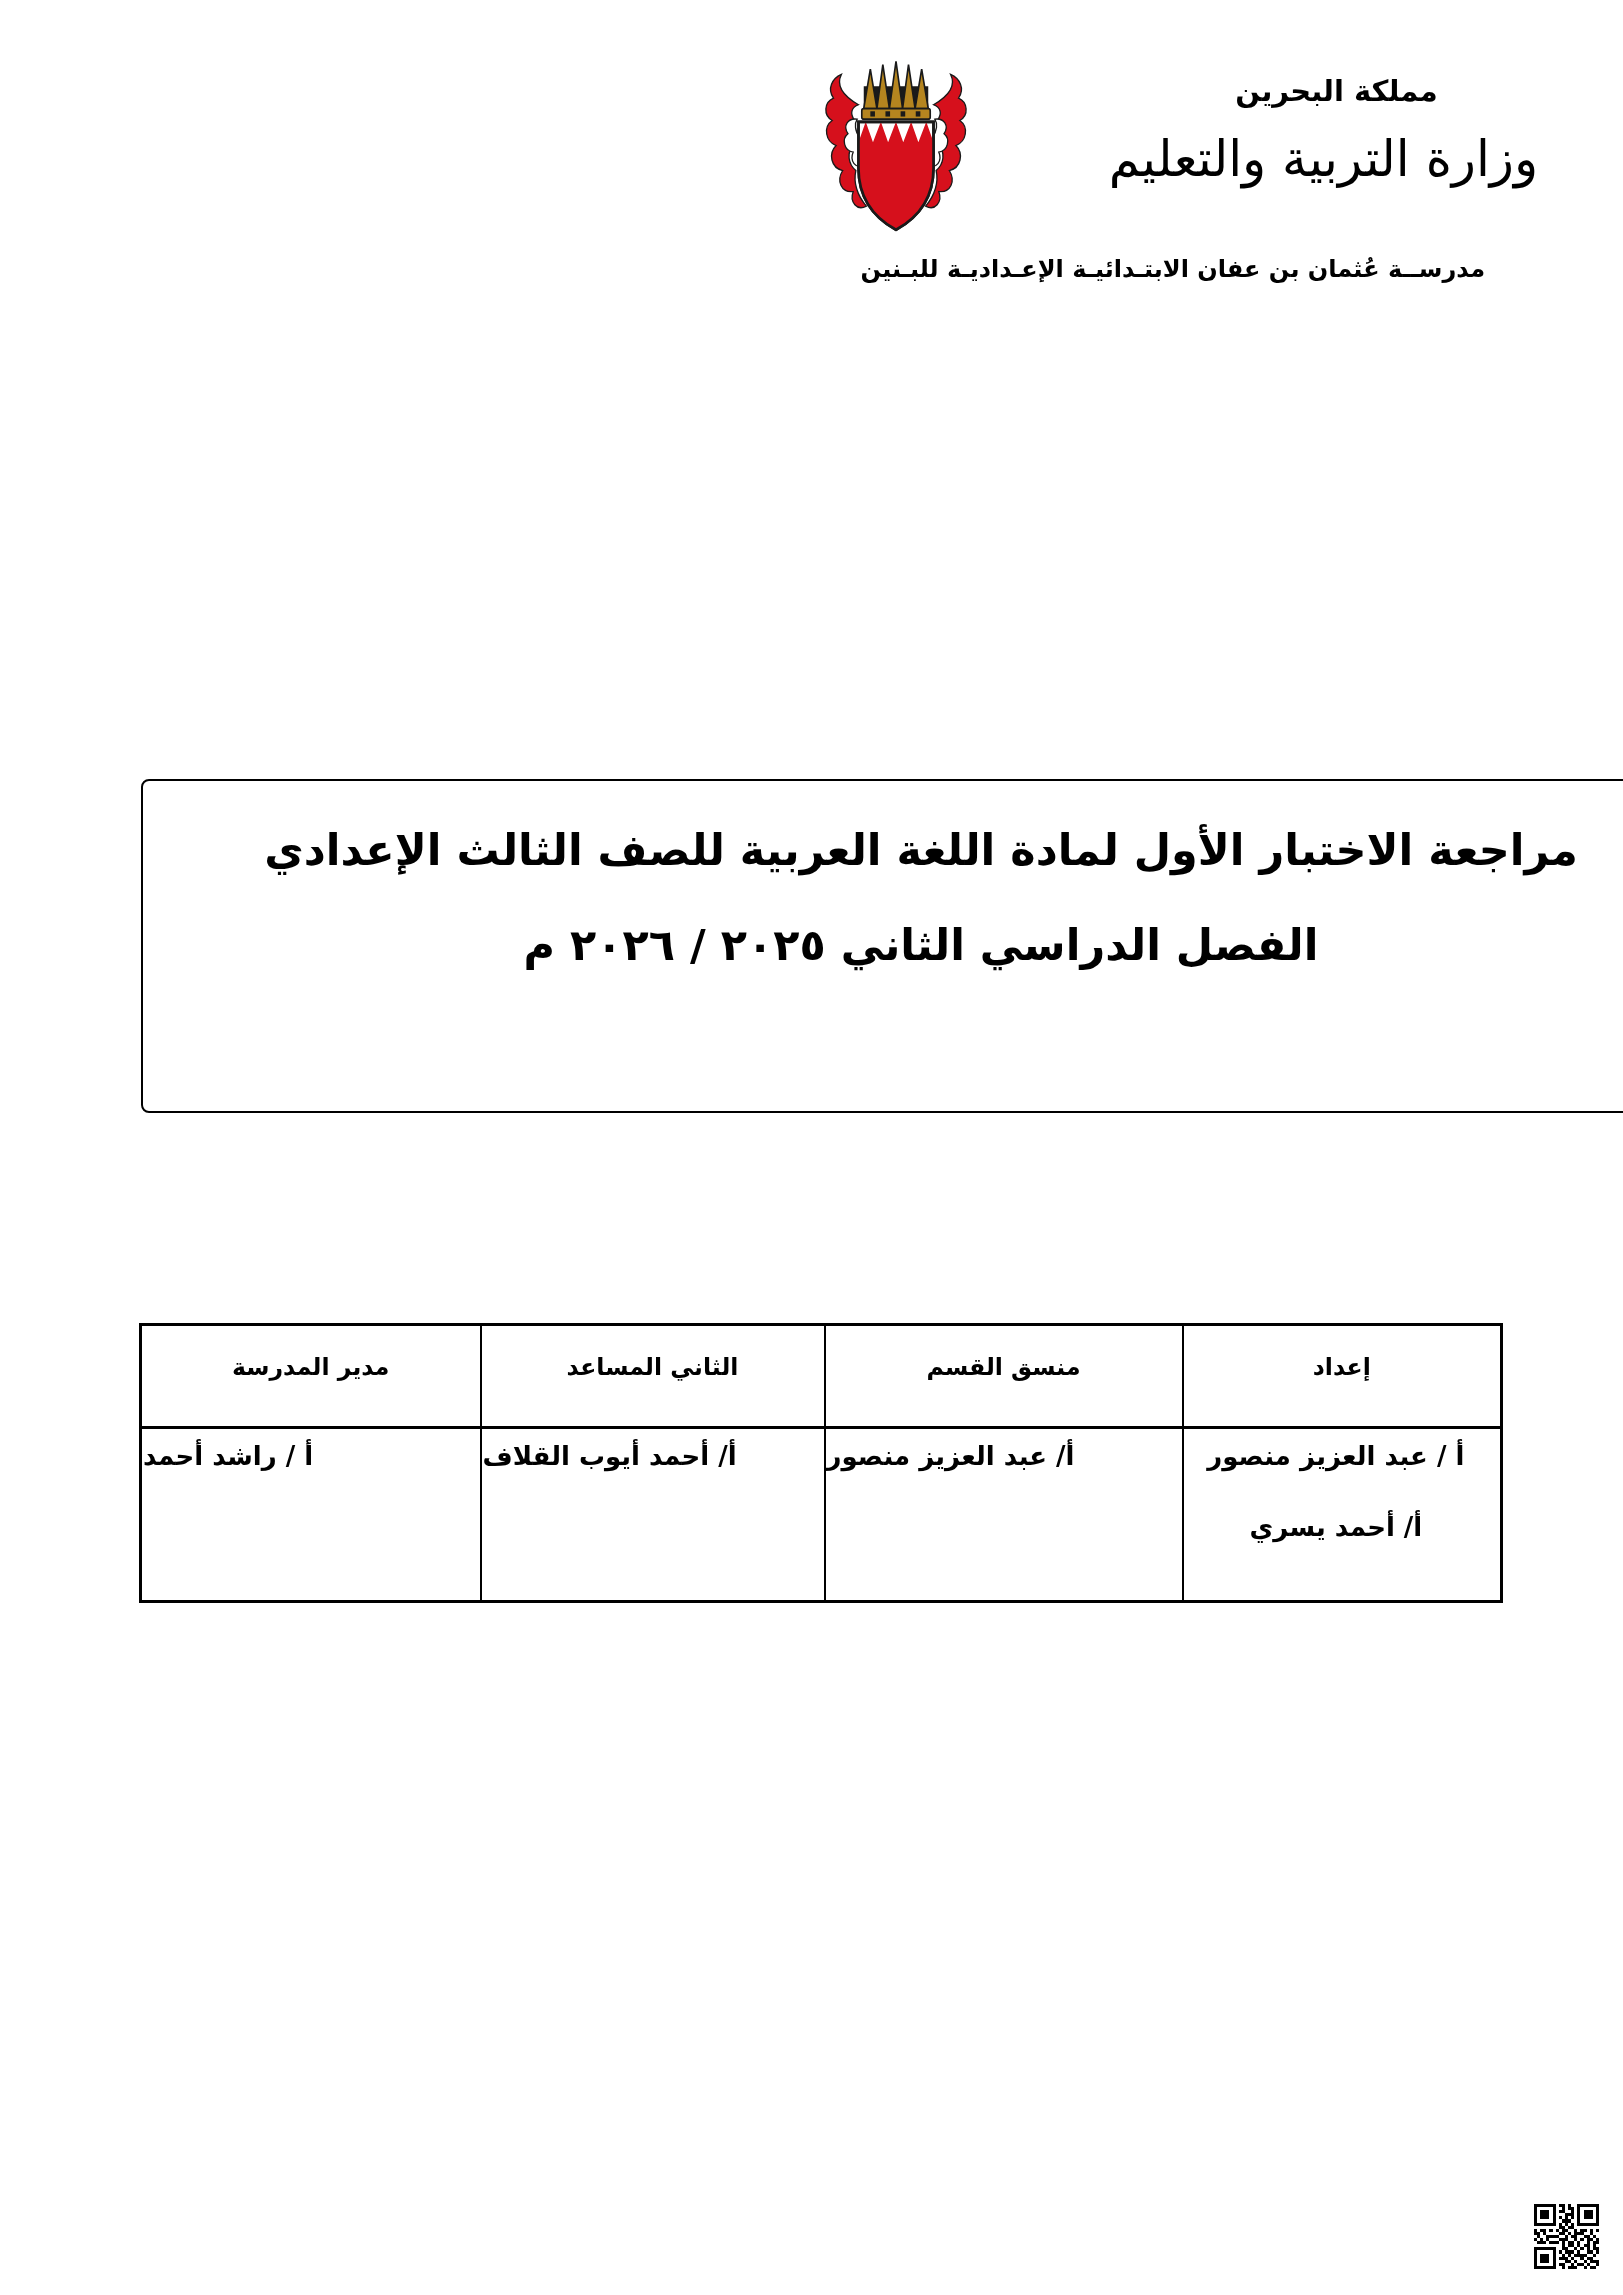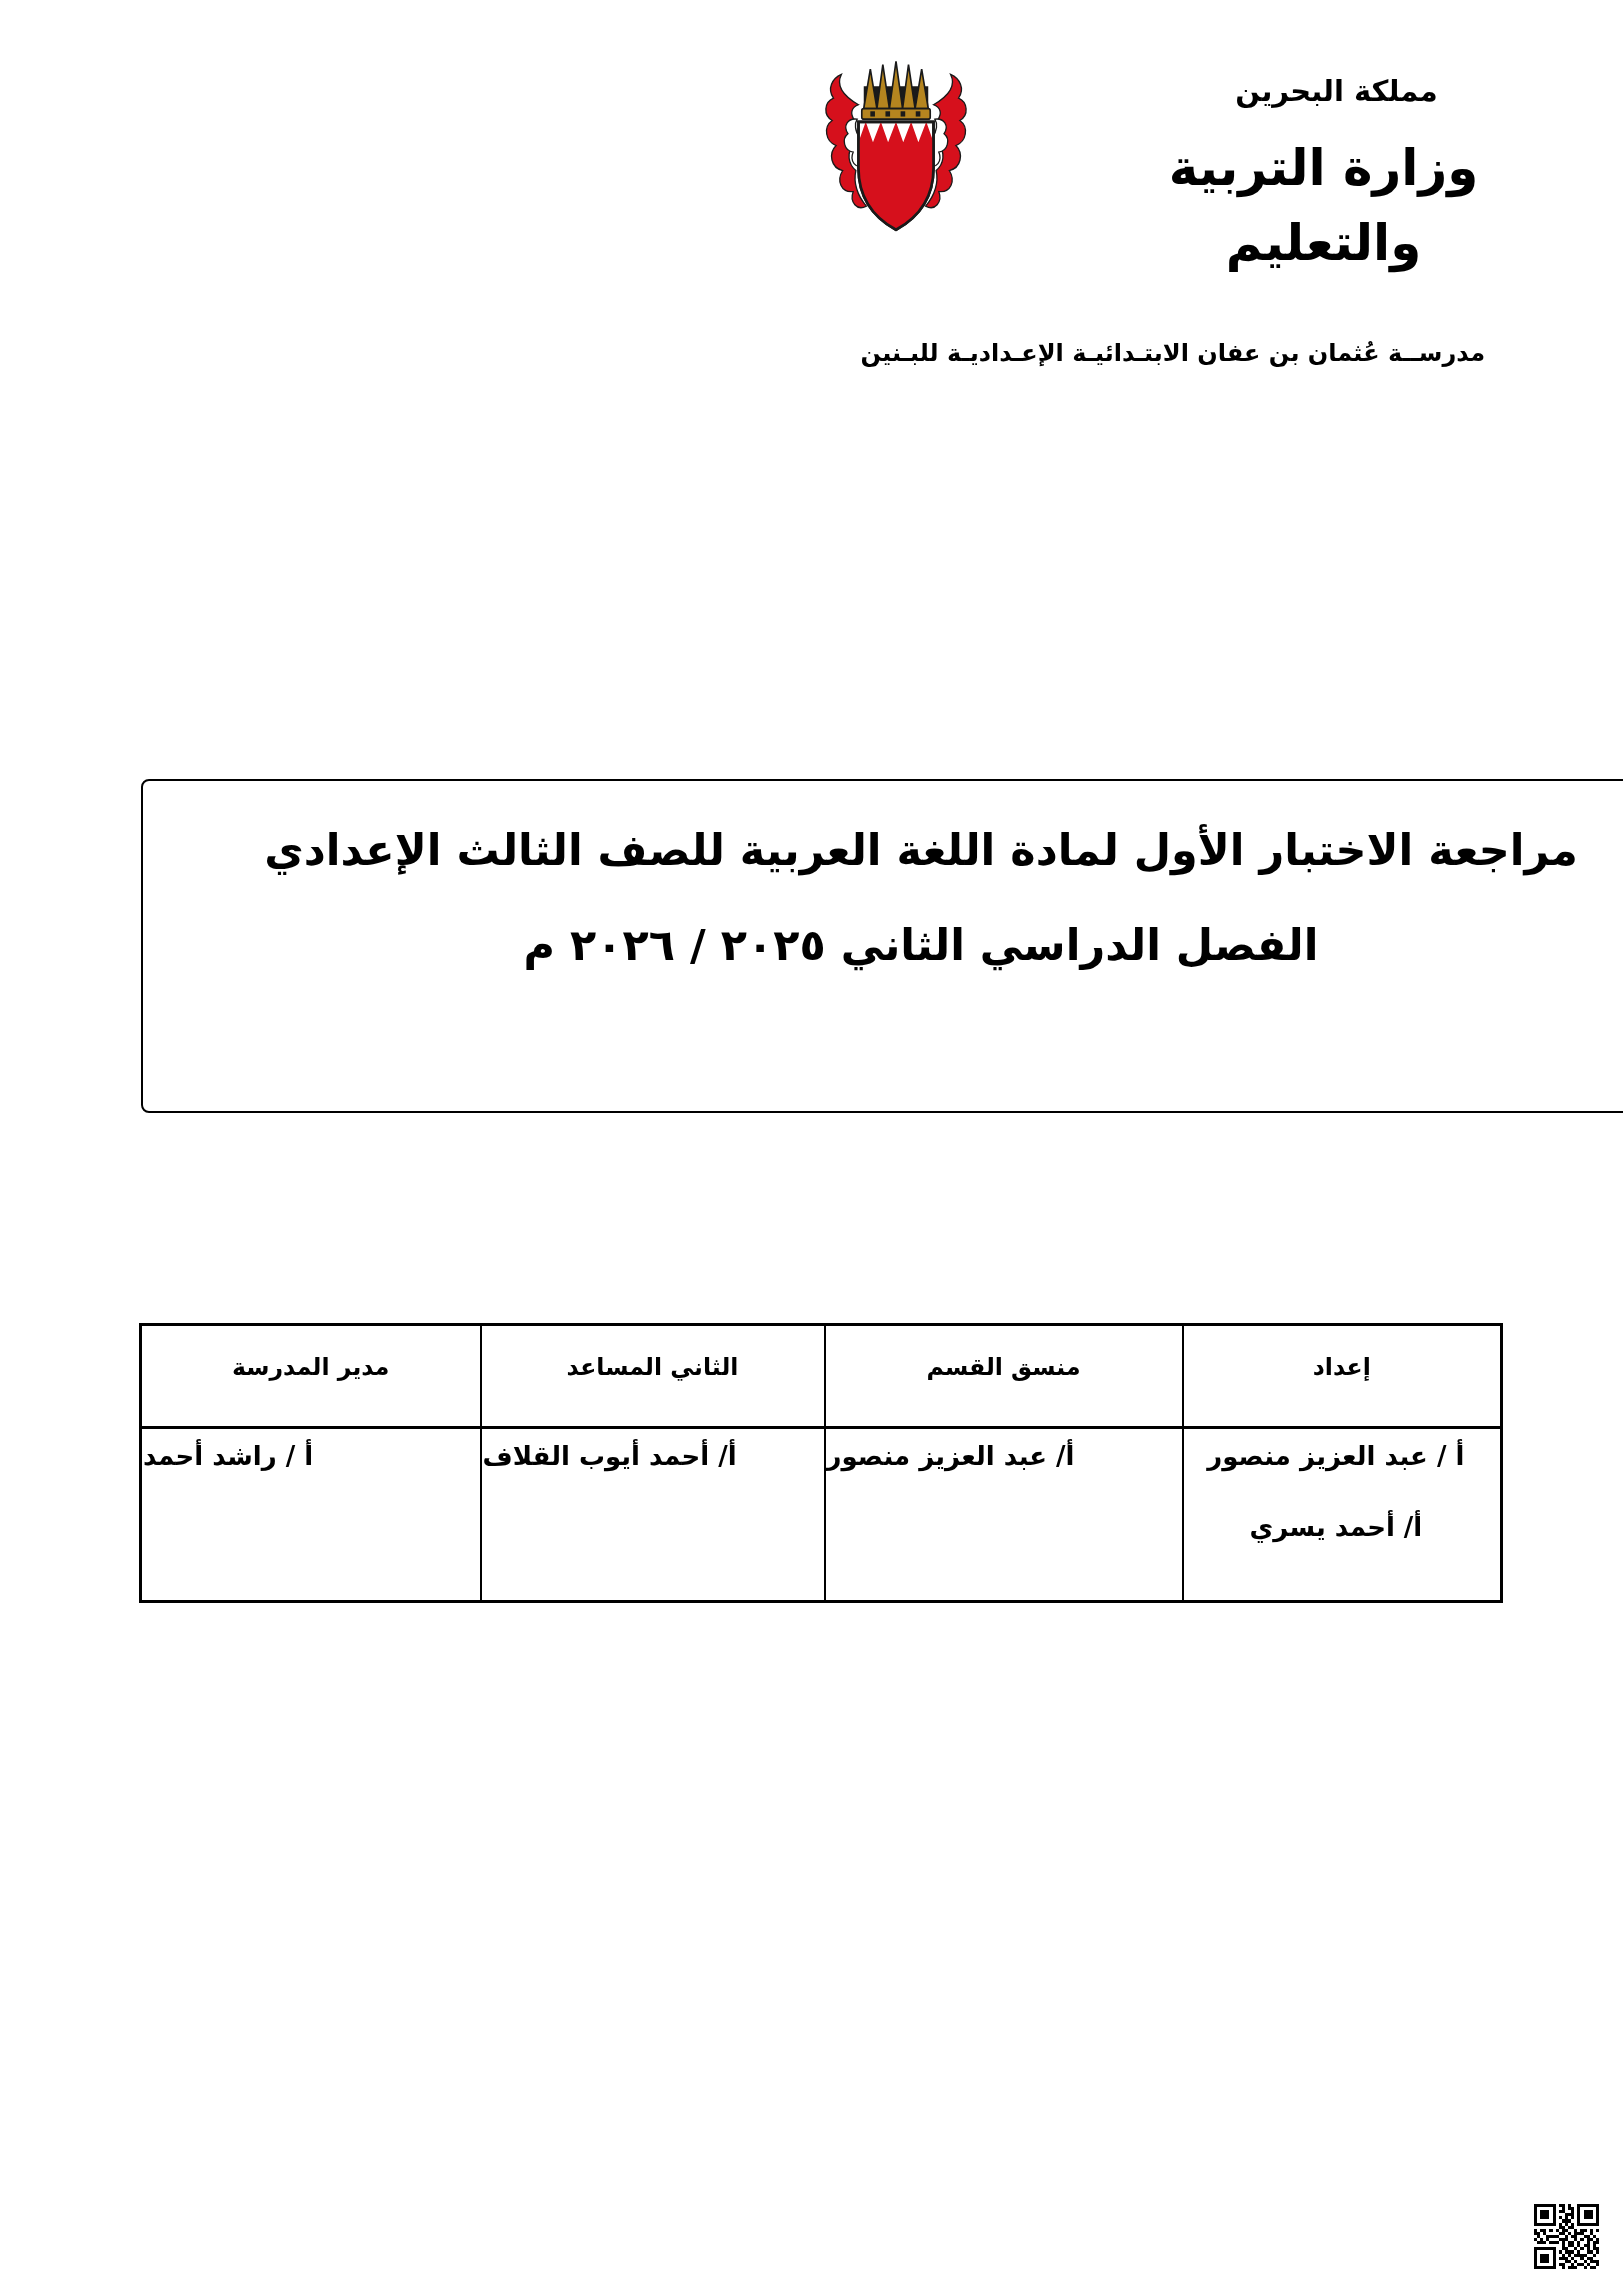--- a/index.html
+++ b/index.html
@@ -13,21 +13,21 @@
     font-family:"Liberation Serif",serif;color:#1a1a1a;
   }
   .kingdom{font-size:23.6px;font-weight:600;letter-spacing:1.3px;line-height:29.4px;}
   .ministry{font-size:43px;font-weight:400;line-height:54px;margin-top:29.4px;}
   .school-en{font-size:21.6px;font-weight:700;line-height:27.5px;margin-top:52px;}
   
   .crest{position:absolute;left:820px;top:56px;width:152px;height:181px;}
   
   .hdr-ar{position:absolute;left:1001px;top:73px;width:576px;text-align:center;direction:rtl;}
   .k-ar{font-size:29px;font-weight:700;line-height:1.3;padding-left:95px;}
-  .m-ar{font-size:50px;font-weight:700;line-height:1.5;margin-top:20px;padding-left:69px;}
+  .m-ar{font-size:50px;font-weight:400;line-height:1.5;margin-top:11px;padding-left:69px;}
   .s-ar{font-size:24px;font-weight:700;line-height:1.4;margin-top:56px;padding-right:92px;white-space:nowrap;}
   
   .title-box{
     position:absolute;left:141px;top:779px;width:1560px;height:334px;
     box-sizing:border-box;border:2.6px solid #000;border-radius:8px;
     text-align:center;font-weight:700;direction:rtl;background:#fff;
   }
   .t1{font-size:43px;line-height:1.5;margin-top:37px;}
   .t2{font-size:43px;line-height:1.5;margin-top:30px;}
   

